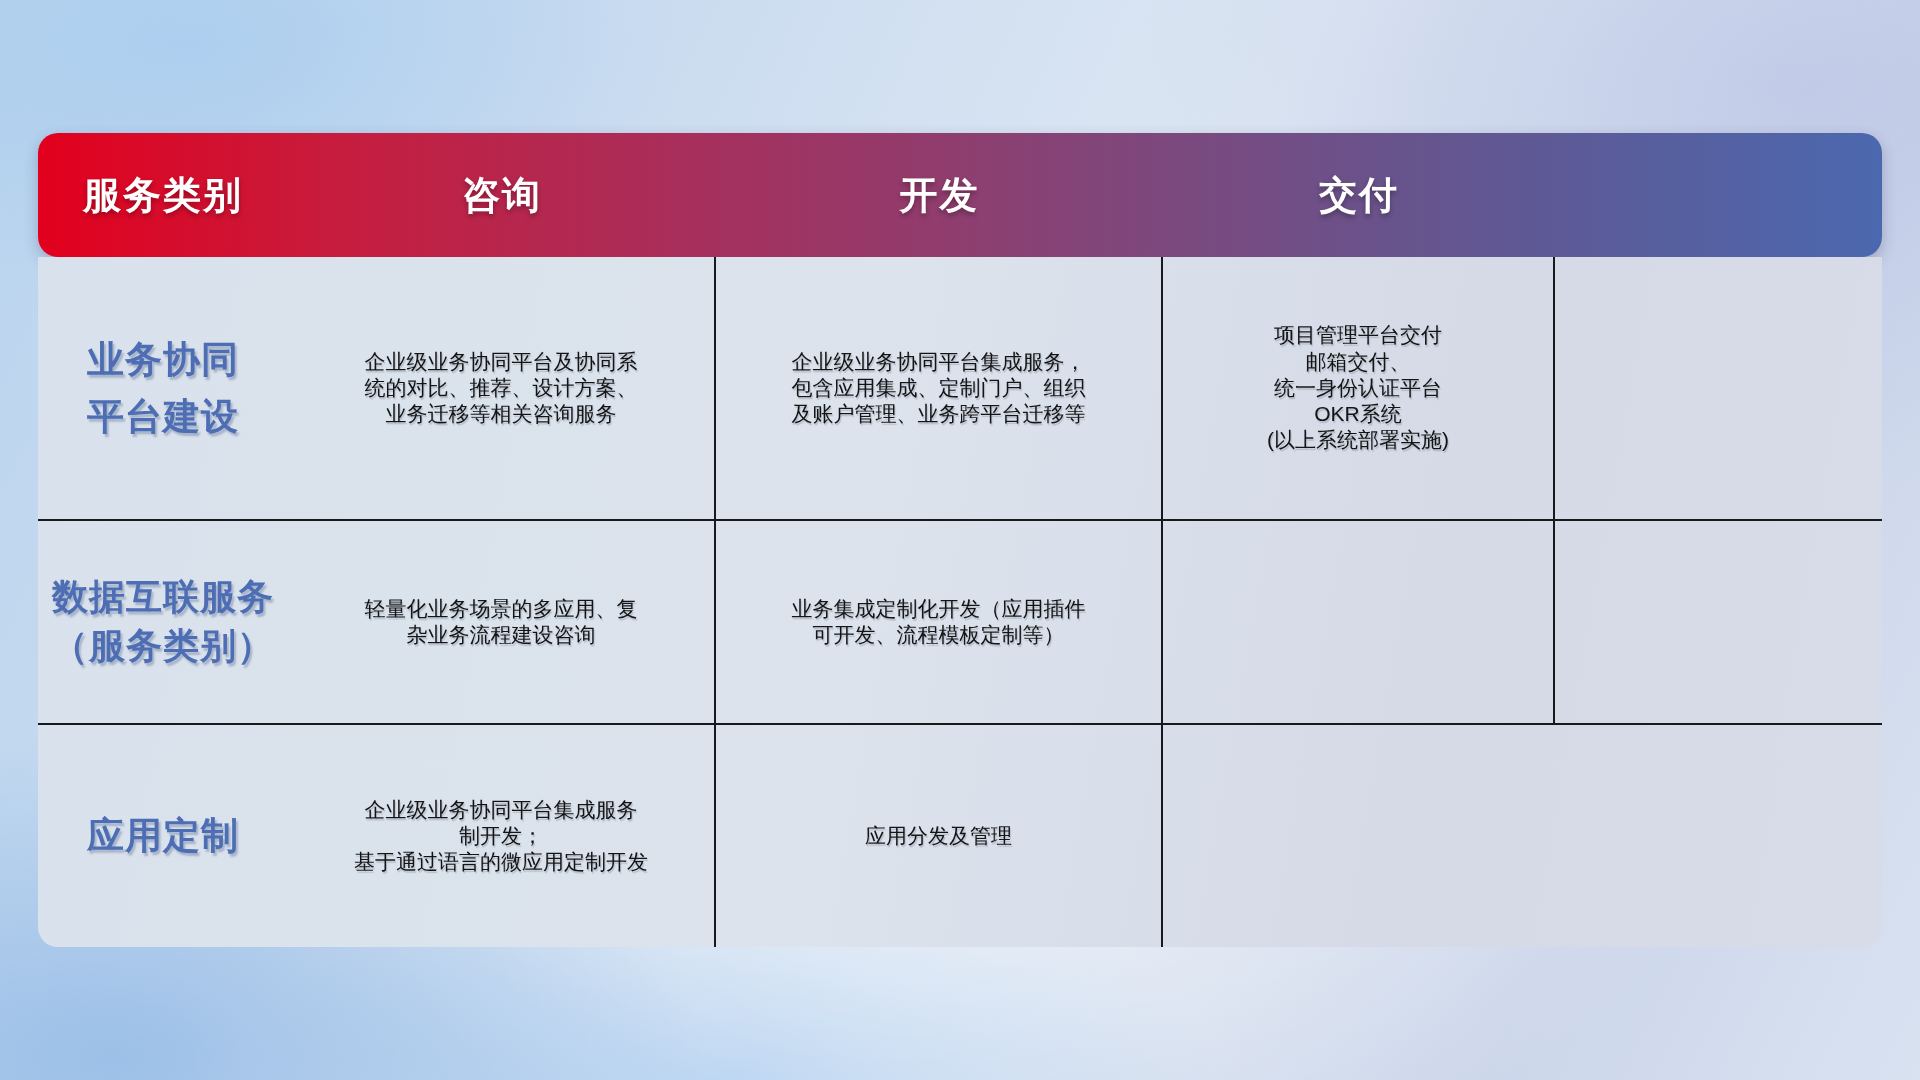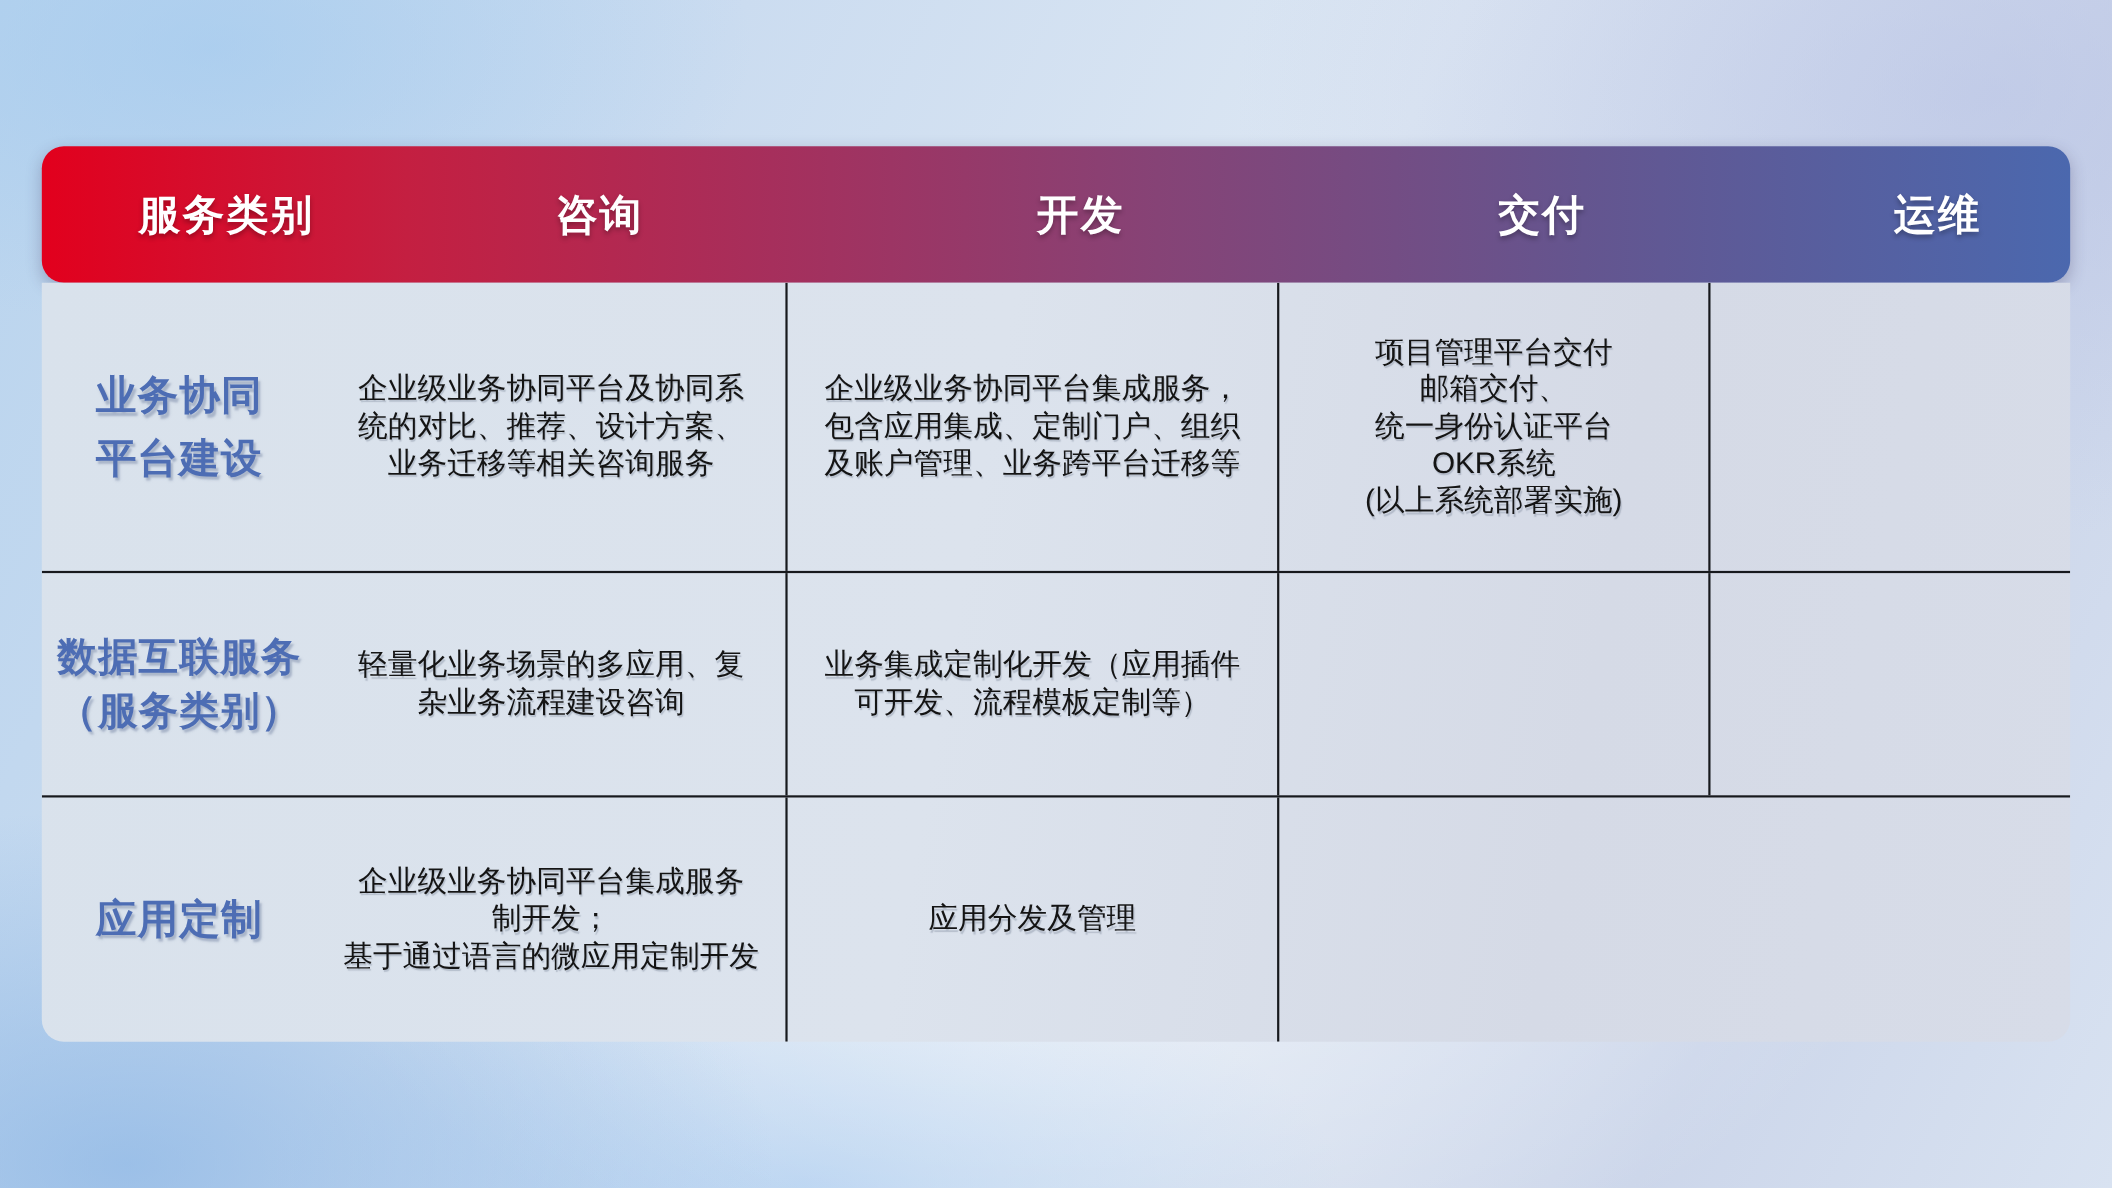--- a/index.html
+++ b/index.html
@@ -15,58 +15,56 @@
       linear-gradient(115deg,#b9d4ee 0%,#cbdcf0 28%,#dde7f3 55%,#ccd6ea 82%,#d8e2f1 100%);
   }
   .svc-table{position:absolute;left:38px;top:133px;width:1844px;}
   .thead{
     display:grid;grid-template-columns:250px 428px 447px 392px 327px;
     height:124px;align-items:center;border-radius:20px;
     background:linear-gradient(90deg,#e2001d 0%,#c41f41 18%,#a62f5c 36%,#864376 55%,#64558f 76%,#4b68ae 100%);
     box-shadow:0 5px 14px rgba(60,50,90,0.28);
     color:#ffffff;font-weight:bold;font-size:38px;letter-spacing:2px;
     text-shadow:0 3px 5px rgba(0,0,0,0.30);
-    padding-left:43px;
   }
   .th{text-align:center;}
   .tbody{
     background:linear-gradient(100deg,#d9e2ec 0%,#dce3ed 45%,#d5dae6 75%,#d7dce8 100%);
     border-radius:0 0 20px 20px;
     overflow:hidden;
   }
   .tr{display:grid;grid-template-columns:250px 428px 447px 392px 327px;}
   .tr.r1{height:262px;}
   .tr.r2{height:202px;}
   .tr.r3{height:222px;}
   .tr.hb{border-bottom:2px solid #17191d;}
   .td{
     display:flex;align-items:center;justify-content:center;
     text-align:center;white-space:pre-line;
-    font-size:27px;line-height:1.25;color:#141414;
+    font-size:21px;line-height:1.25;color:#141414;
     padding:0 10px;box-sizing:border-box;
     text-shadow:1px 2px 1px rgba(110,120,140,0.35);
   }
   .td.vline{border-right:2px solid #17191d;}
   .td.cat{
     color:#4d6db4;font-weight:bold;font-size:37px;line-height:1.55;
     text-shadow:2px 3px 2px rgba(125,140,170,0.55);
     letter-spacing:1px;
   }
   .tr.r2 .td.cat{line-height:1.35;font-size:36px;}
 </style>
 </head>
 <body>
 
 <div class="svc-table">
   <div class="thead">
     <div class="th">服务类别</div>
     <div class="th">咨询</div>
     <div class="th">开发</div>
     <div class="th">交付</div>
-    <div class="th">运维</div>
   </div>
 
   <div class="tbody">
 
     <div class="tr r1 hb">
       <div class="td cat">业务协同
 平台建设</div>
       <div class="td vline">企业级业务协同平台及协同系
 统的对比、推荐、设计方案、
 业务迁移等相关咨询服务</div>

